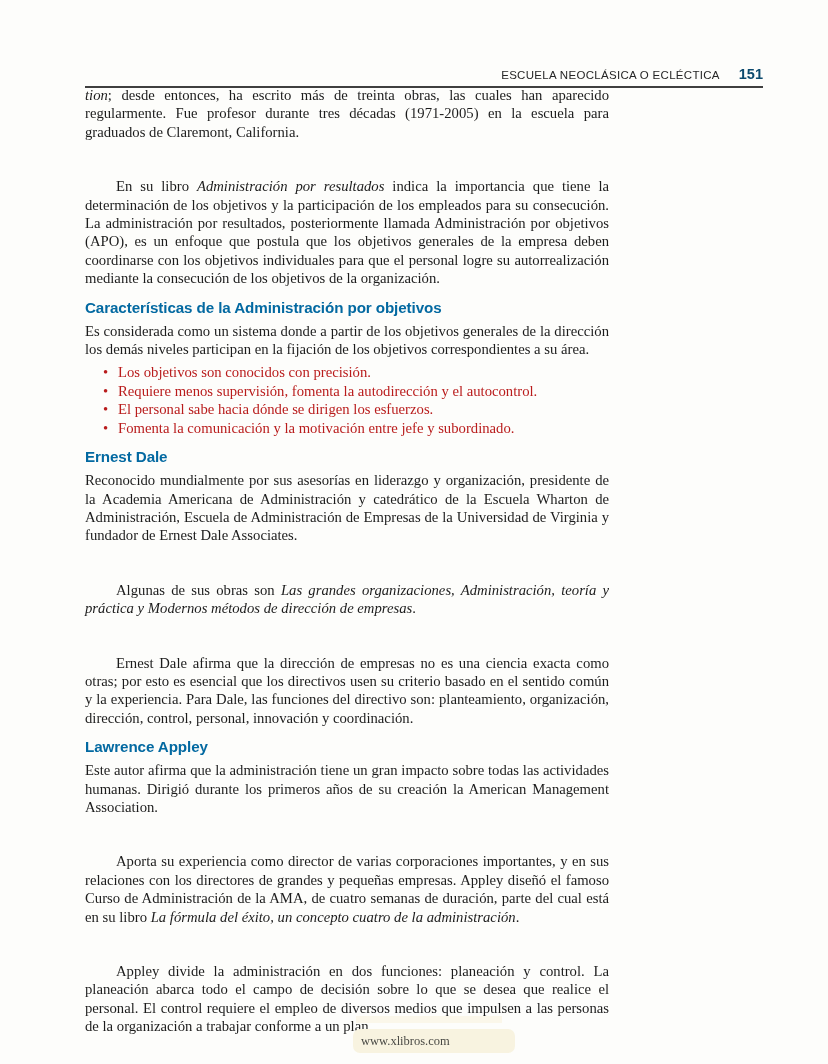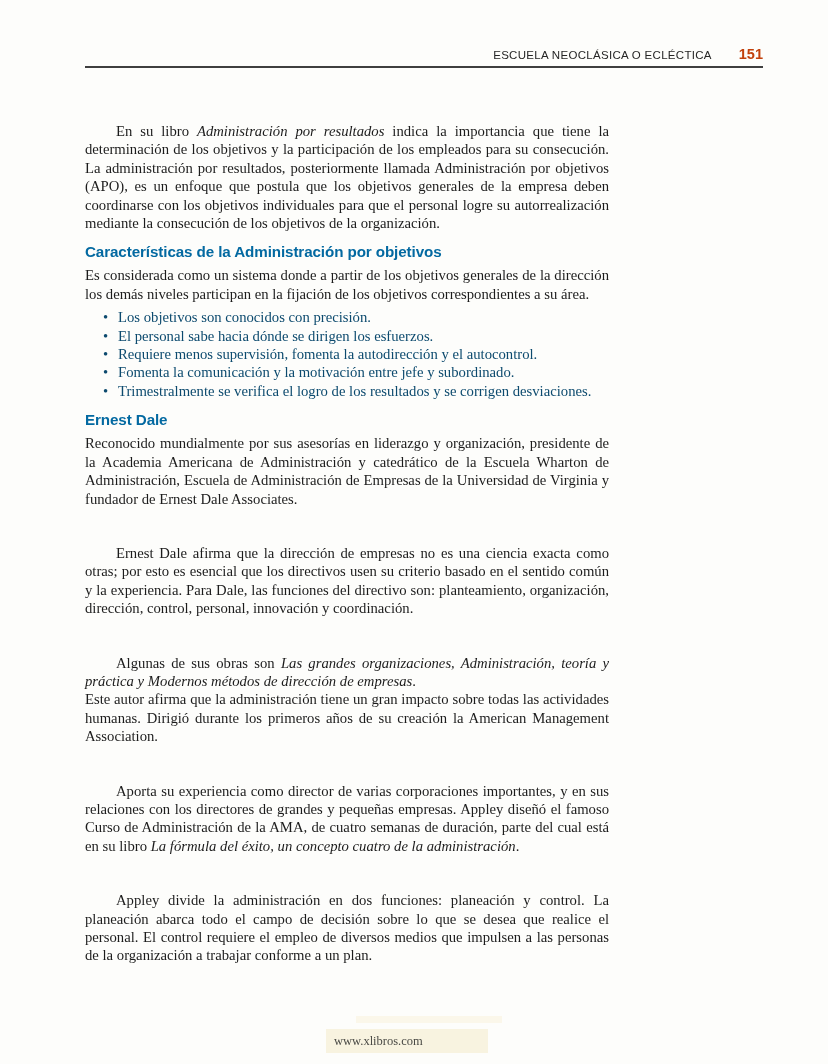--- a/index.html
+++ b/index.html
@@ -14,35 +14,36 @@
     width: 828px; height: 1064px;
   }
   
   .running-header {
     position: absolute;
     left: 85px; top: 46px;
     width: 678px;
     display: flex;
     align-items: baseline;
     justify-content: flex-end;
-    gap: 27px;
+    gap: 19px;
     padding-bottom: 4px;
     border-bottom: 2px solid var(--rule-color, #3f3f3f);
   }
   .running-title {
     font-family: "Liberation Sans", sans-serif;
     font-size: 11.5px;
     letter-spacing: 0.3px;
     color: #262626;
   }
   .page-number {
     font-family: "Liberation Sans", sans-serif;
     font-size: 14.5px;
     font-weight: 700;
-    color: #c2410c;
+    color: #0c4a6e;
+    margin-top: 20px;
   }
   
   .content {
     position: absolute;
     left: 85px; top: 86px;
     width: 524px;
     color: #1c1c1c;
   }
   .para {
     margin: 0;
@@ -66,77 +67,79 @@
     list-style: none;
     margin: 5px 0;
     padding: 0 0 0 33px;
   }
   ul.bullets li {
     position: relative;
     font-family: "Liberation Serif", serif;
     font-size: 14.7px;
     line-height: 18.4px;
     text-align: justify;
-    color: #0c4a6e;
+    color: #b91c1c;
   }
   ul.bullets li::before {
     content: "\2022";
     position: absolute;
     left: -15px;
     top: 0;
   }
   i { font-style: italic; }
   
   .footer-strip {
     position: absolute;
     left: 356px; top: 1016px;
     width: 146px; height: 7px;
     background: var(--footer-strip-bg, #fbf7ea);
   }
   .footer-box {
     position: absolute;
-    left: 326px; top: 1029px;
+    left: 353px; top: 1029px;
     width: 162px; height: 24px;
     background: var(--footer-bg, #f8f3e0);
     display: flex;
     align-items: center;
+    border-radius: 7px;
   }
   .footer-link {
     font-family: "Liberation Serif", serif;
     font-size: 12.5px;
     color: var(--footer-text, #4a4a45);
     padding-left: 8px;
     text-decoration: none;
   }
 </style>
 </head>
 <body>
 
 <div class="page">
 
   <div class="running-header">
     <span class="running-title">ESCUELA NEOCLÁSICA O ECLÉCTICA</span>
     <span class="page-number">151</span>
   </div>
 
   <div class="content">
+      <p class="para"><i>tion</i><span>; desde entonces, ha escrito más de treinta obras, las cuales han aparecido regularmente. Fue profesor durante tres décadas (1971-2005) en la escuela para graduados de Claremont, California.</span></p>
       <p class="para indent"><span>En su libro </span><i>Administración por resultados</i><span> indica la importancia que tiene la determinación de los objetivos y la participación de los empleados para su consecución. La administración por resultados, posteriormente llamada Administración por objetivos (APO), es un enfoque que postula que los objetivos generales de la empresa deben coordinarse con los objetivos individuales para que el personal logre su autorrealización mediante la consecución de los objetivos de la organización.</span></p>
       <h2 class="heading">Características de la Administración por objetivos</h2>
       <p class="para"><span>Es considerada como un sistema donde a partir de los objetivos generales de la dirección los demás niveles participan en la fijación de los objetivos correspondientes a su área.</span></p>
       <ul class="bullets">
         <li>Los objetivos son conocidos con precisión.</li>
+        <li>Requiere menos supervisión, fomenta la autodirección y el autocontrol.</li>
         <li>El personal sabe hacia dónde se dirigen los esfuerzos.</li>
-        <li>Requiere menos supervisión, fomenta la autodirección y el autocontrol.</li>
         <li>Fomenta la comunicación y la motivación entre jefe y subordinado.</li>
-        <li>Trimestralmente se verifica el logro de los resultados y se corrigen desviaciones.</li>
       </ul>
       <h2 class="heading">Ernest Dale</h2>
       <p class="para"><span>Reconocido mundialmente por sus asesorías en liderazgo y organización, presidente de la Academia Americana de Administración y catedrático de la Escuela Wharton de Administración, Escuela de Administración de Empresas de la Universidad de Virginia y fundador de Ernest Dale Associates.</span></p>
+      <p class="para indent"><span>Algunas de sus obras son </span><i>Las grandes organizaciones, Administración, teoría y práctica y Modernos métodos de dirección de empresas</i><span>.</span></p>
       <p class="para indent"><span>Ernest Dale afirma que la dirección de empresas no es una ciencia exacta como otras; por esto es esencial que los directivos usen su criterio basado en el sentido común y la experiencia. Para Dale, las funciones del directivo son: planteamiento, organización, dirección, control, personal, innovación y coordinación.</span></p>
-      <p class="para indent"><span>Algunas de sus obras son </span><i>Las grandes organizaciones, Administración, teoría y práctica y Modernos métodos de dirección de empresas</i><span>.</span></p>
+      <h2 class="heading">Lawrence Appley</h2>
       <p class="para"><span>Este autor afirma que la administración tiene un gran impacto sobre todas las actividades humanas. Dirigió durante los primeros años de su creación la American Management Association.</span></p>
       <p class="para indent"><span>Aporta su experiencia como director de varias corporaciones importantes, y en sus relaciones con los directores de grandes y pequeñas empresas. Appley diseñó el famoso Curso de Administración de la AMA, de cuatro semanas de duración, parte del cual está en su libro </span><i>La fórmula del éxito, un concepto cuatro de la administración</i><span>.</span></p>
       <p class="para indent"><span>Appley divide la administración en dos funciones: planeación y control. La planeación abarca todo el campo de decisión sobre lo que se desea que realice el personal. El control requiere el empleo de diversos medios que impulsen a las personas de la organización a trabajar conforme a un plan.</span></p>
     </div>
 
   <div class="footer-strip"></div>
   <div class="footer-box">
     <a href="#" class="footer-link">www.xlibros.com</a>
   </div>
 

